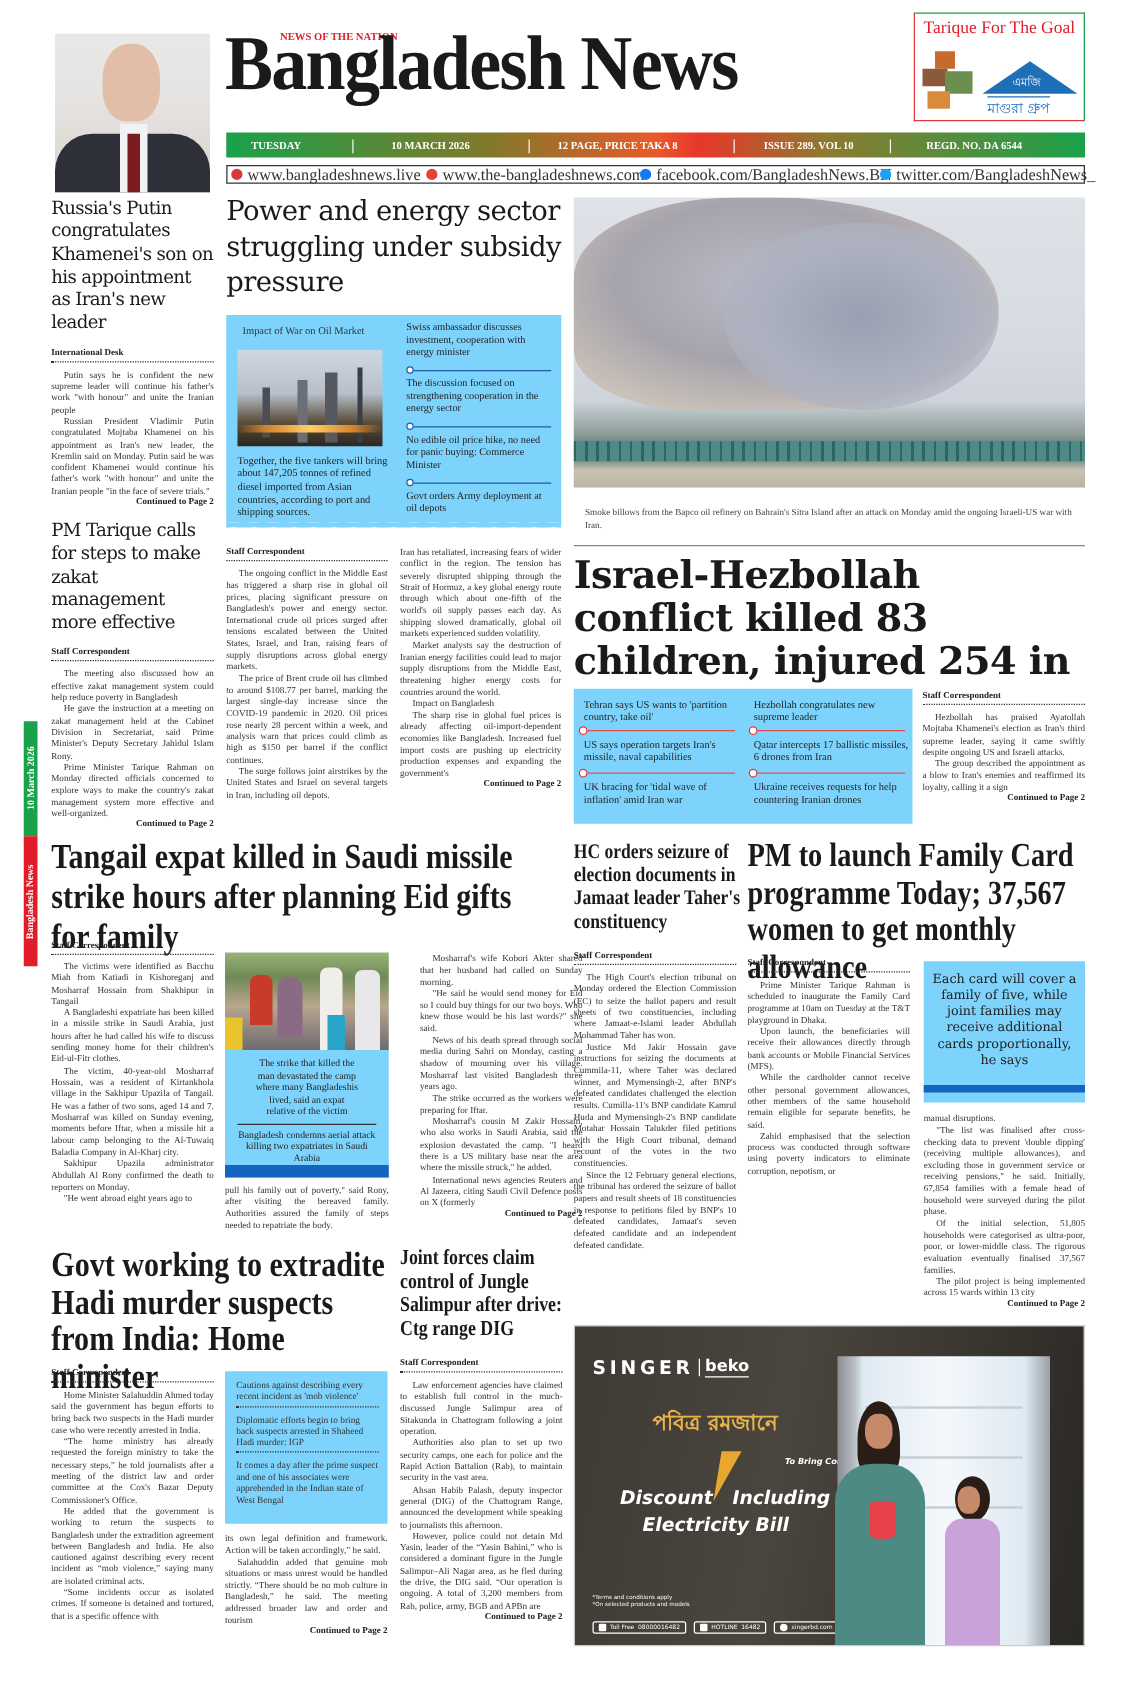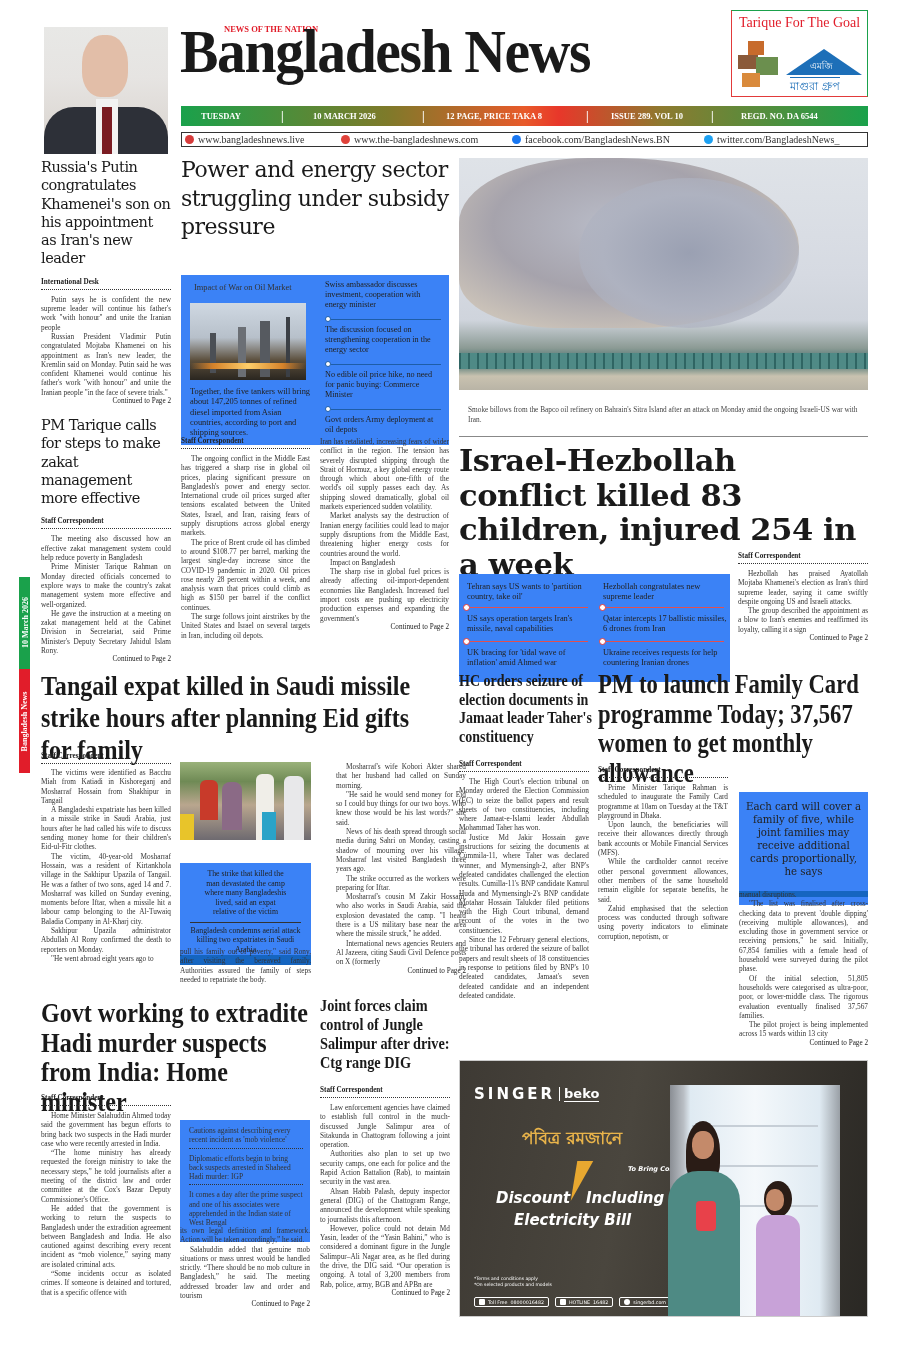--- a/index.html
+++ b/index.html
@@ -4,30 +4,30 @@
 <style>
   * { box-sizing: border-box; margin: 0; padding: 0; }
   html, body { width: 897px; height: 1356px; background: #fff; overflow: hidden; }
   body { position: relative; font-family: "DejaVu Serif", serif; color: #222; }
   .abs { position: absolute; }
   .hl { font-family: "DejaVu Serif", serif; color: #1a1a1a; font-weight: normal; letter-spacing: -0.5px; }
   .hl-cond { font-family: "Liberation Serif", serif; color: #1a1a1a; transform-origin: left top; }
   .byline { font-family: "Liberation Serif", serif; font-weight: bold; font-size: 7.2px; color: #222; border-bottom: 1.5px dotted #333; padding-bottom: 3px; margin-bottom: 5px; }
   .body { font-family: "Liberation Serif", serif; font-size: 7.3px; line-height: 9.3px; color: #333; text-align: justify; }
   .body p { text-indent: 10px; }
-  .cont { font-family: "Liberation Serif", serif; font-weight: normal; font-size: 7.2px; text-align: right; color: #222; }
+  .cont { font-family: "Liberation Serif", serif; font-weight: bold; font-size: 7.2px; text-align: right; color: #222; }
   .caption { font-family: "Liberation Serif", serif; font-size: 7.3px; line-height: 9.5px; color: #444; }
-  .bluebox { background: #3b82f6; margin-top: 23px; }
+  .bluebox { background: #7dd3fc; }
 
   
   .brand { left: 180px; top: 20px; font-family: "Liberation Serif", serif; font-weight: bold; font-size: 62px; letter-spacing: -1.5px; color: #1a1a1a; line-height: 1; transform: scaleX(0.93); transform-origin: left top; white-space: nowrap; }
   .tagline { left: 224px; top: 24px; font-family: "Liberation Serif", serif; font-weight: bold; font-size: 8.5px; color: #e11d2a; }
   .infobar { left: 181px; top: 106px; width: 687px; height: 20px; background: linear-gradient(90deg, #1aa14b 0%, #7e7a2a 30%, #e85a2a 50%, #e8372a 55%, #8d7a2f 70%, #1aa14b 100%); display: flex; align-items: center; color: #fff; font-family: "Liberation Serif", serif; font-weight: bold; font-size: 8.5px; }
   .infobar span { white-space: nowrap; }
-  .linksbar { left: 181px; top: 132px; width: 687px; height: 15px; border: 1.2px solid #333; display: flex; align-items: center; font-family: "Liberation Serif", serif; font-size: 10px; color: #333; }
+  .linksbar { left: 181px; top: 132px; width: 687px; height: 15px; border: 1.2px solid #333; display: flex; align-items: center; font-family: "Liberation Serif", serif; font-size: 13px; color: #333; }
   .linkitem { display: flex; align-items: center; gap: 4px; position: absolute; }
   .ico { width: 9px; height: 9px; border-radius: 50%; display: inline-block; }
   .adbox { left: 731px; top: 10px; width: 137px; height: 87px; border: 1.5px solid #e23a3a; border-top-color: #1aa14b; border-right-color: #1aa14b; background: #fff; }
 
   .photo { background: #888; overflow: hidden; }
   .sidebar-date { left: 19px; top: 577px; width: 11px; height: 196px; }
 </style>
 </head>
 <body>
 
@@ -100,22 +100,22 @@
     <p>Russian President Vladimir Putin congratulated Mojtaba Khamenei on his appointment as Iran's new leader, the Kremlin said on Monday. Putin said he was confident Khamenei would continue his father's work "with honour" and unite the Iranian people "in the face of severe trials."</p>
   </div>
   <div class="cont">Continued to Page 2</div>
 </div>
 
 <div class="abs" style="left:41px;top:416px;width:130px;">
   <h2 class="hl" style="font-size:14.5px;line-height:18.3px;">PM Tarique calls for steps to make zakat management more effective</h2>
   <div class="byline" style="margin-top:10px;">Staff Correspondent</div>
   <div class="body">
     <p>The meeting also discussed how an effective zakat management system could help reduce poverty in Bangladesh</p>
+    <p>He gave the instruction at a meeting on zakat management held at the Cabinet Division in Secretariat, said Prime Minister's Deputy Secretary Jahidul Islam Rony.</p>
     <p>Prime Minister Tarique Rahman on Monday directed officials concerned to explore ways to make the country's zakat management system more effective and well-organized.</p>
-    <p>He gave the instruction at a meeting on zakat management held at the Cabinet Division in Secretariat, said Prime Minister's Deputy Secretary Jahidul Islam Rony.</p>
   </div>
   <div class="cont">Continued to Page 2</div>
 </div>
 
 <div class="abs" style="left:181px;top:156px;width:268px;">
   <h1 class="hl" style="font-size:22px;line-height:28.5px;width:268px;">Power and energy sector struggling under subsidy pressure</h1>
 </div>
 
 <div class="abs bluebox" style="left:181px;top:252px;width:268px;height:170px;">
   <div style="position:absolute;left:13px;top:8px;font-family:'Liberation Serif',serif;font-size:8.4px;color:#333;">Impact of War on Oil Market</div>
@@ -179,21 +179,21 @@
     <div style="font-family:'Liberation Serif',serif;font-size:8.4px;line-height:10.3px;color:#222;height:22px;">Tehran says US wants to 'partition country, take oil'</div>
     <div style="position:relative;height:8px;margin-left:-4px;">
         <span style="position:absolute;left:0;top:0;width:7px;height:7px;border:1.4px solid #e23a3a;border-radius:50%;background:#fff;"></span>
         <span style="position:absolute;left:7px;top:3px;width:118px;height:1.4px;background:#e25050;"></span>
       </div>
     <div style="font-family:'Liberation Serif',serif;font-size:8.4px;line-height:10.3px;color:#222;height:24px;margin-top:2px;">US says operation targets Iran's missile, naval capabilities</div>
     <div style="position:relative;height:8px;margin-left:-4px;">
         <span style="position:absolute;left:0;top:0;width:7px;height:7px;border:1.4px solid #e23a3a;border-radius:50%;background:#fff;"></span>
         <span style="position:absolute;left:7px;top:3px;width:118px;height:1.4px;background:#e25050;"></span>
       </div>
-    <div style="font-family:'Liberation Serif',serif;font-size:8.4px;line-height:10.3px;color:#222;margin-top:2px;">UK bracing for 'tidal wave of inflation' amid Ahmed war</div>
+    <div style="font-family:'Liberation Serif',serif;font-size:8.4px;line-height:10.3px;color:#222;margin-top:2px;">UK bracing for 'tidal wave of inflation' amid Iran war</div>
   </div>
   <div style="position:absolute;left:144px;top:8px;width:124px;">
     <div style="font-family:'Liberation Serif',serif;font-size:8.4px;line-height:10.3px;color:#222;height:22px;">Hezbollah congratulates new supreme leader</div>
     <div style="position:relative;height:8px;margin-left:-4px;">
         <span style="position:absolute;left:0;top:0;width:7px;height:7px;border:1.4px solid #e23a3a;border-radius:50%;background:#fff;"></span>
         <span style="position:absolute;left:7px;top:3px;width:118px;height:1.4px;background:#e25050;"></span>
       </div>
     <div style="font-family:'Liberation Serif',serif;font-size:8.4px;line-height:10.3px;color:#222;height:24px;margin-top:2px;">Qatar intercepts 17 ballistic missiles, 6 drones from Iran</div>
     <div style="position:relative;height:8px;margin-left:-4px;">
         <span style="position:absolute;left:0;top:0;width:7px;height:7px;border:1.4px solid #e23a3a;border-radius:50%;background:#fff;"></span>

